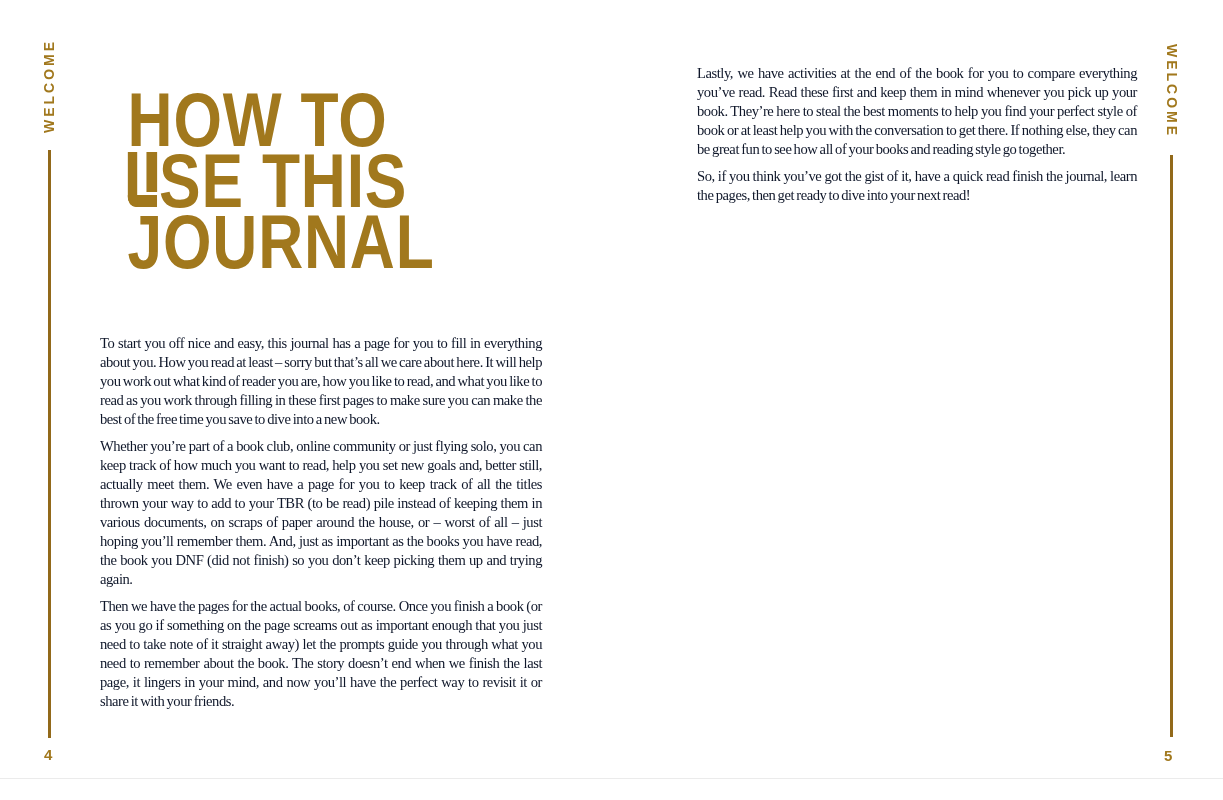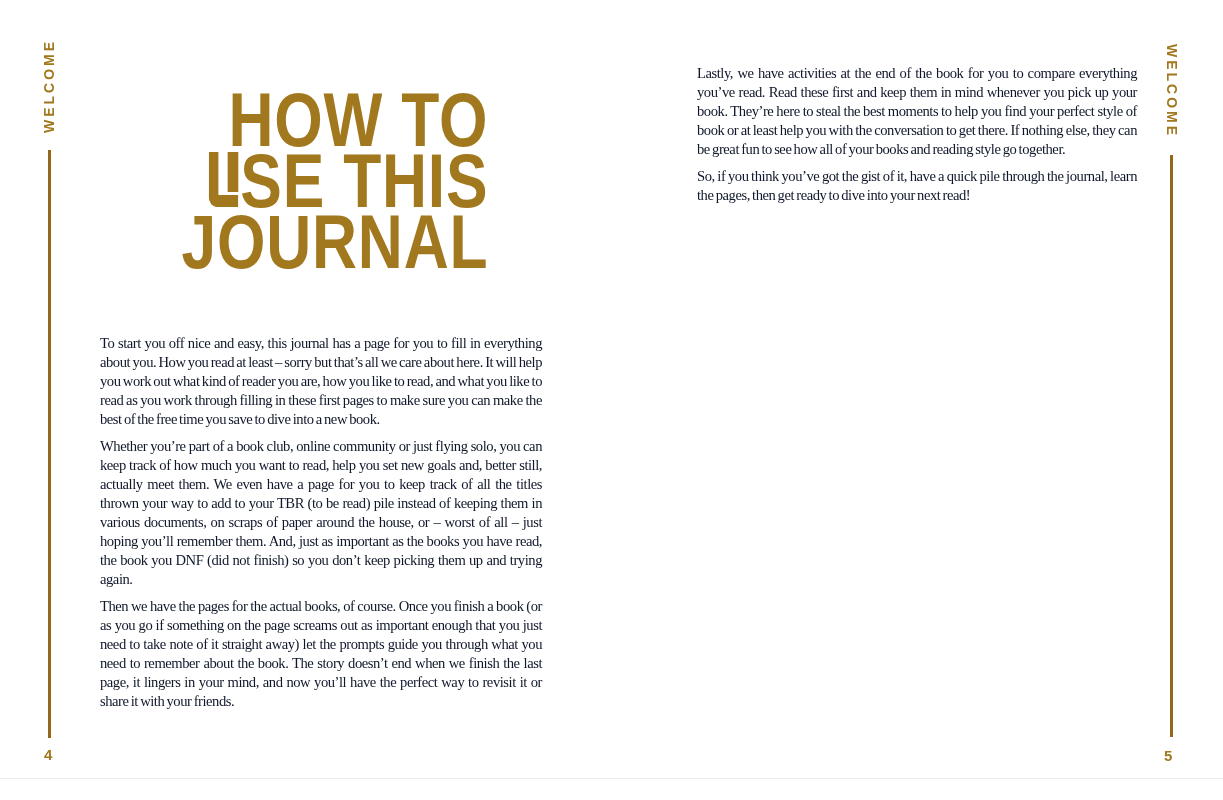--- a/index.html
+++ b/index.html
@@ -39,21 +39,21 @@
   .edge-rule.left  { left: 48px;   top: 150px; height: 588px; }
   .edge-rule.right { left: 1170px; top: 155px; height: 582px; }
 
   
   .title {
     position: absolute;
     left: 88px;
     top: 89px;
     width: 440px;
     margin: 0;
-    text-align: right;
+    text-align: left;
     color: #a1781d;
   }
   .title-line {
     line-height: 61px;
     height: 61px;
     font-family: "Liberation Sans", sans-serif;
     font-weight: bold;
     font-size: 76px;
     letter-spacing: 1px;
     transform: scaleX(0.82);
@@ -146,20 +146,20 @@
 
     <div class="pagenum left">4</div>
   </div>
 
   <div>
     <span class="edge-label right">WELCOME</span>
     <div class="edge-rule right"></div>
 
     <div class="body-block right">
       <p>Lastly, we have activities at the end of the book for you to compare everything you’ve read. Read these first and keep them in mind whenever you pick up your book. They’re here to steal the best moments to help you find your perfect style of book or at least help you with the conversation to get there. If nothing else, they can be great fun to see how all of your books and reading style go together.</p>
-      <p>So, if you think you’ve got the gist of it, have a quick pile through the journal, learn the pages, then get ready to dive into your next read!</p>
+      <p>So, if you think you’ve got the gist of it, have a quick read finish the journal, learn the pages, then get ready to dive into your next read!</p>
     </div>
 
     <div class="pagenum right">5</div>
   </div>
 
   <div class="bottom-edge"></div>
 </div>
 
 </body></html>

